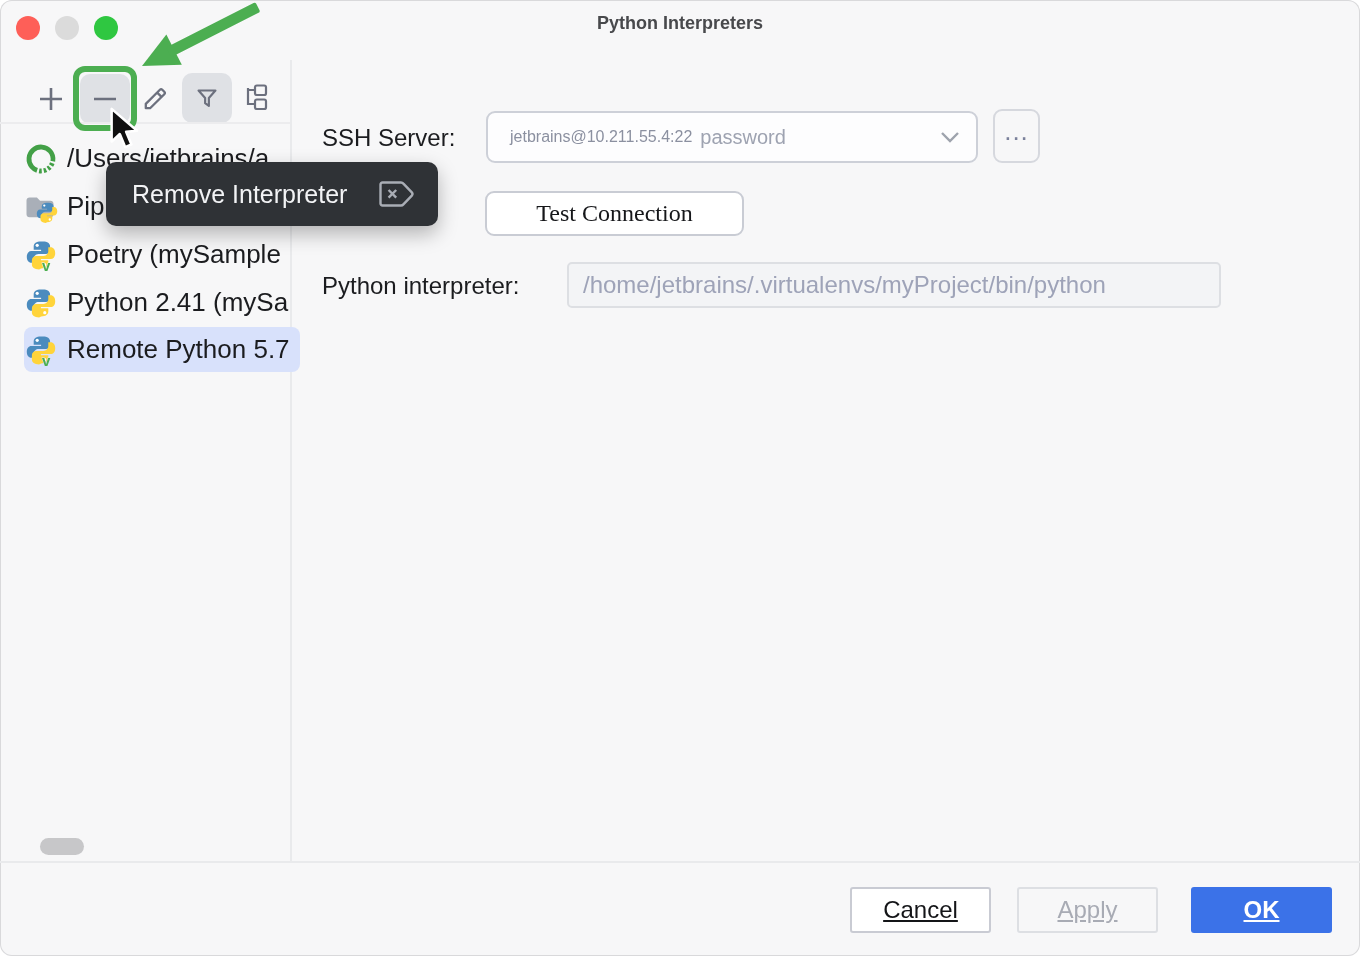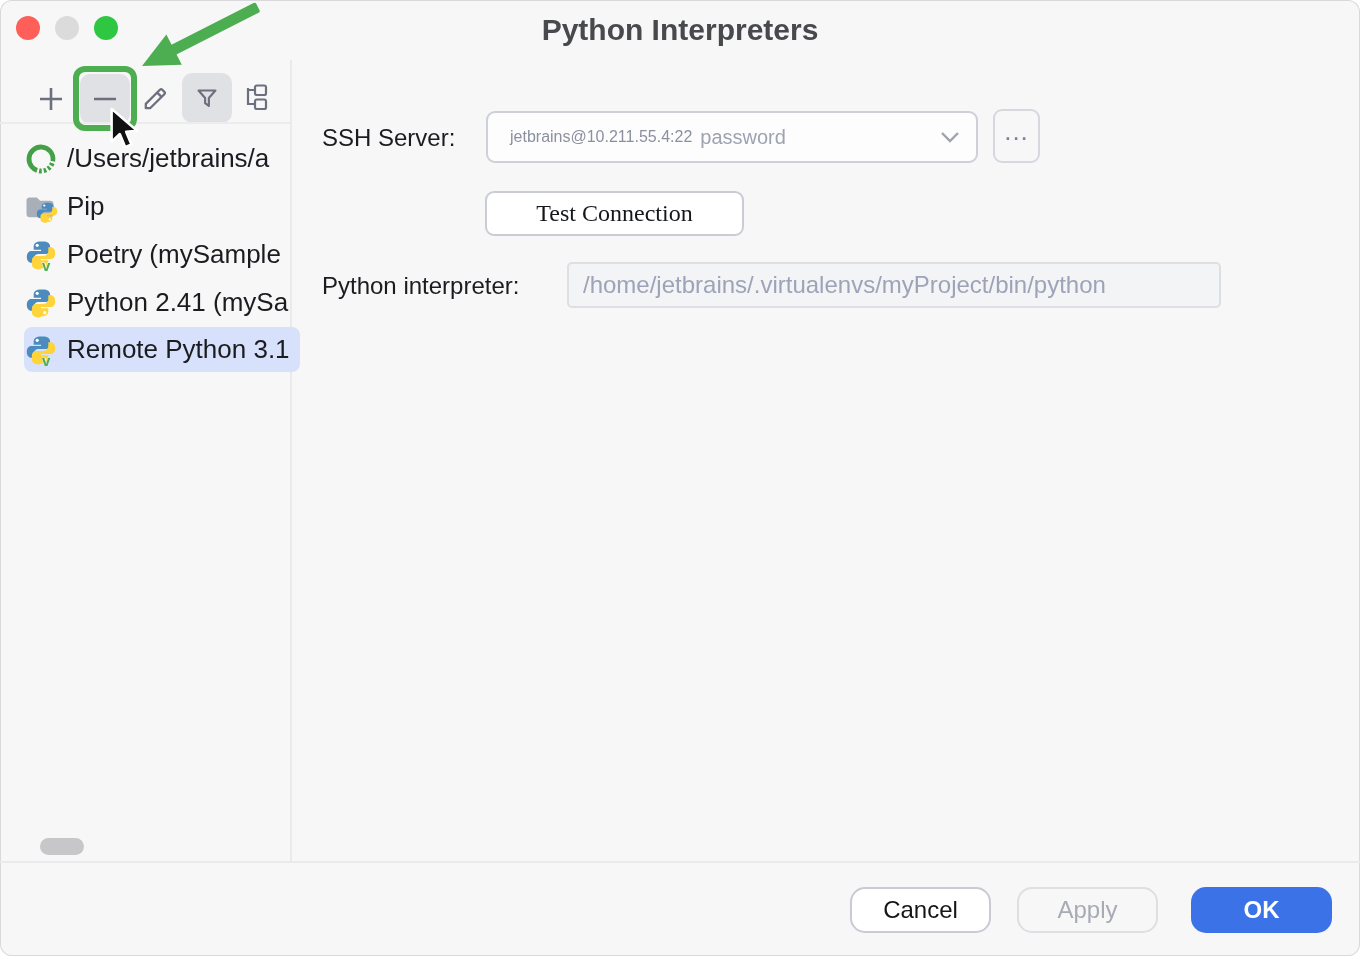--- a/index.html
+++ b/index.html
@@ -5,21 +5,21 @@
   html,body{margin:0;padding:0;background:#ffffff;font-family:"Liberation Sans","DejaVu Sans",sans-serif;}
   #window{position:relative;width:1360px;height:956px;background:#F7F7F8;border-radius:12px;
           box-shadow:inset 0 0 0 1px #D9D9DB;overflow:hidden;}
 
   
   .tl{position:absolute;top:16px;width:24px;height:24px;border-radius:50%;}
   .tl-close{left:16px;background:#FE5F58;}
   .tl-min{left:55px;background:#DBDBDB;}
   .tl-zoom{left:94px;background:#2FC741;}
   .title{position:absolute;top:13px;left:0;right:0;text-align:center;
-         font-size:30px;font-weight:700;color:#48494C;}
+         font-size:18px;font-weight:700;color:#48494C;}
 
   
   .icon-btn{position:absolute;display:flex;align-items:center;justify-content:center;}
   .tb-bg{background:#DFE1E5;border-radius:10px;}
   .tb-sep{position:absolute;left:0;top:122px;width:291px;height:2px;background:#ECECEE;}
   .v-sep{position:absolute;left:290px;top:60px;width:2px;height:802px;background:#E9EAEC;}
   .footer-sep{position:absolute;left:0;top:861px;width:1360px;height:2px;background:#E9EAEC;}
 
   
   .list-panel{position:absolute;left:0;top:128px;width:314px;height:728px;overflow:hidden;padding-left:40px;}
@@ -52,22 +52,22 @@
             display:flex;align-items:center;justify-content:center;font-size:24px;color:#16171A;font-family:Liberation Serif, serif;}
   .pi-field{position:absolute;left:567px;top:262px;width:654px;height:46px;background:#F3F4F6;
             border:2px solid #DDDFE3;border-radius:5px;box-sizing:border-box;
             display:flex;align-items:center;padding:0 14px;font-size:24px;color:#9EA3B8;
             white-space:nowrap;overflow:hidden;}
 
   
   .hscroll{position:absolute;left:40px;top:838px;width:44px;height:17px;border-radius:9px;background:#C7C7C9;}
 
   
-  .btn{position:absolute;top:887px;height:46px;width:141px;border-radius:15px;box-sizing:border-box;
-       display:flex;align-items:center;justify-content:center;font-size:24px;}
+  .btn{position:absolute;top:887px;height:46px;width:141px;border-radius:3px;box-sizing:border-box;
+       display:flex;align-items:center;justify-content:center;font-size:24px;text-decoration:underline;}
   .btn-cancel{left:850px;background:#FFFFFF;border:2px solid #C9CBD3;color:#141518;}
   .btn-apply{left:1017px;background:transparent;border:2px solid #DDDFE3;color:#A8ABB4;}
   .btn-ok{left:1183px;background:#3B72E8;color:#FFFFFF;font-weight:600;margin-left:8px;}
 
   
   .green-box{position:absolute;left:73px;top:66px;width:64px;height:65px;border:6px solid #4CAE51;
              border-radius:12px;box-sizing:border-box;z-index:10;}
   .arrow-svg{position:absolute;left:130px;top:0;z-index:11;}
   .cursor-svg{position:absolute;left:109px;top:107px;z-index:12;}
 </style>
@@ -165,24 +165,31 @@
     <div class="row selected" style="top:199px;">
       <svg class="ic" viewBox="0 0 34 34">
         <g transform="translate(1,1)">
           <path d="M15.9 2.6c-4.6 0-7.2 1.9-7.2 4.9v3.2h7.4v1.2H6.4c-2.9 0-4.6 2.4-4.6 5.9 0 3.6 1.7 6 4.6 6h2.3v-3.9c0-2.7 2.2-4.8 4.9-4.8h7.3c2.3 0 4.2-1.9 4.2-4.2V7.5c0-2.9-2.6-4.9-7.2-4.9z" fill="#4B8BBE"></path>
           <circle cx="12.2" cy="6.3" r="1.6" fill="#fff"></circle>
           <path d="M16.1 29.4c4.6 0 7.2-1.9 7.2-4.9v-3.2h-7.4v-1.2h9.7c2.9 0 4.6-2.4 4.6-5.9 0-3.6-1.7-6-4.6-6h-2.3v3.9c0 2.7-2.2 4.8-4.9 4.8h-7.3c-2.3 0-4.2 1.9-4.2 4.2v4.4c0 2.9 2.6 4.9 7.2 4.9z" fill="#FFD43B"></path>
           <circle cx="19.8" cy="25.7" r="1.6" fill="#fff"></circle>
         </g>
         <text x="18" y="33" font-size="15" font-weight="bold" fill="#4CAF50" stroke="#D8E1FB" stroke-width="0.8" paint-order="stroke">v</text>
       </svg>
-      <span>Remote Python 3.1</span>
-    </div>
-  </div>
-
+      <span>Remote Python 5.7</span>
+    </div>
+  </div>
+
+  <div class="tooltip">
+    <span class="txt">Remove Interpreter</span>
+    <svg width="38" height="30" viewBox="0 0 38 30">
+      <path d="M4.5 3.5H23c.9 0 1.8.4 2.4 1.1l8.4 8.8c.8.9.8 2.3 0 3.2l-8.4 8.8c-.6.7-1.5 1.1-2.4 1.1H4.5c-1.1 0-2-.9-2-2v-19c0-1.1.9-2 2-2z" stroke="#A9ADB5" stroke-width="2.4" fill="none"></path>
+      <path d="M10.6 11l7.6 7.6M18.2 11l-7.6 7.6" stroke="#A9ADB5" stroke-width="2.4"></path>
+    </svg>
+  </div>
 
   <div class="form-label" style="left:322px;top:124px;">SSH Server:</div>
   <div class="dropdown">
     <span class="val">jetbrains@10.211.55.4:22</span>
     <span class="auth">password</span>
     <svg class="chev" width="20" height="12" viewBox="0 0 20 12">
       <path d="M2 2l8 8 8-8" stroke="#9EA3AD" stroke-width="2.4" fill="none"></path>
     </svg>
   </div>
   <div class="browse-btn">

